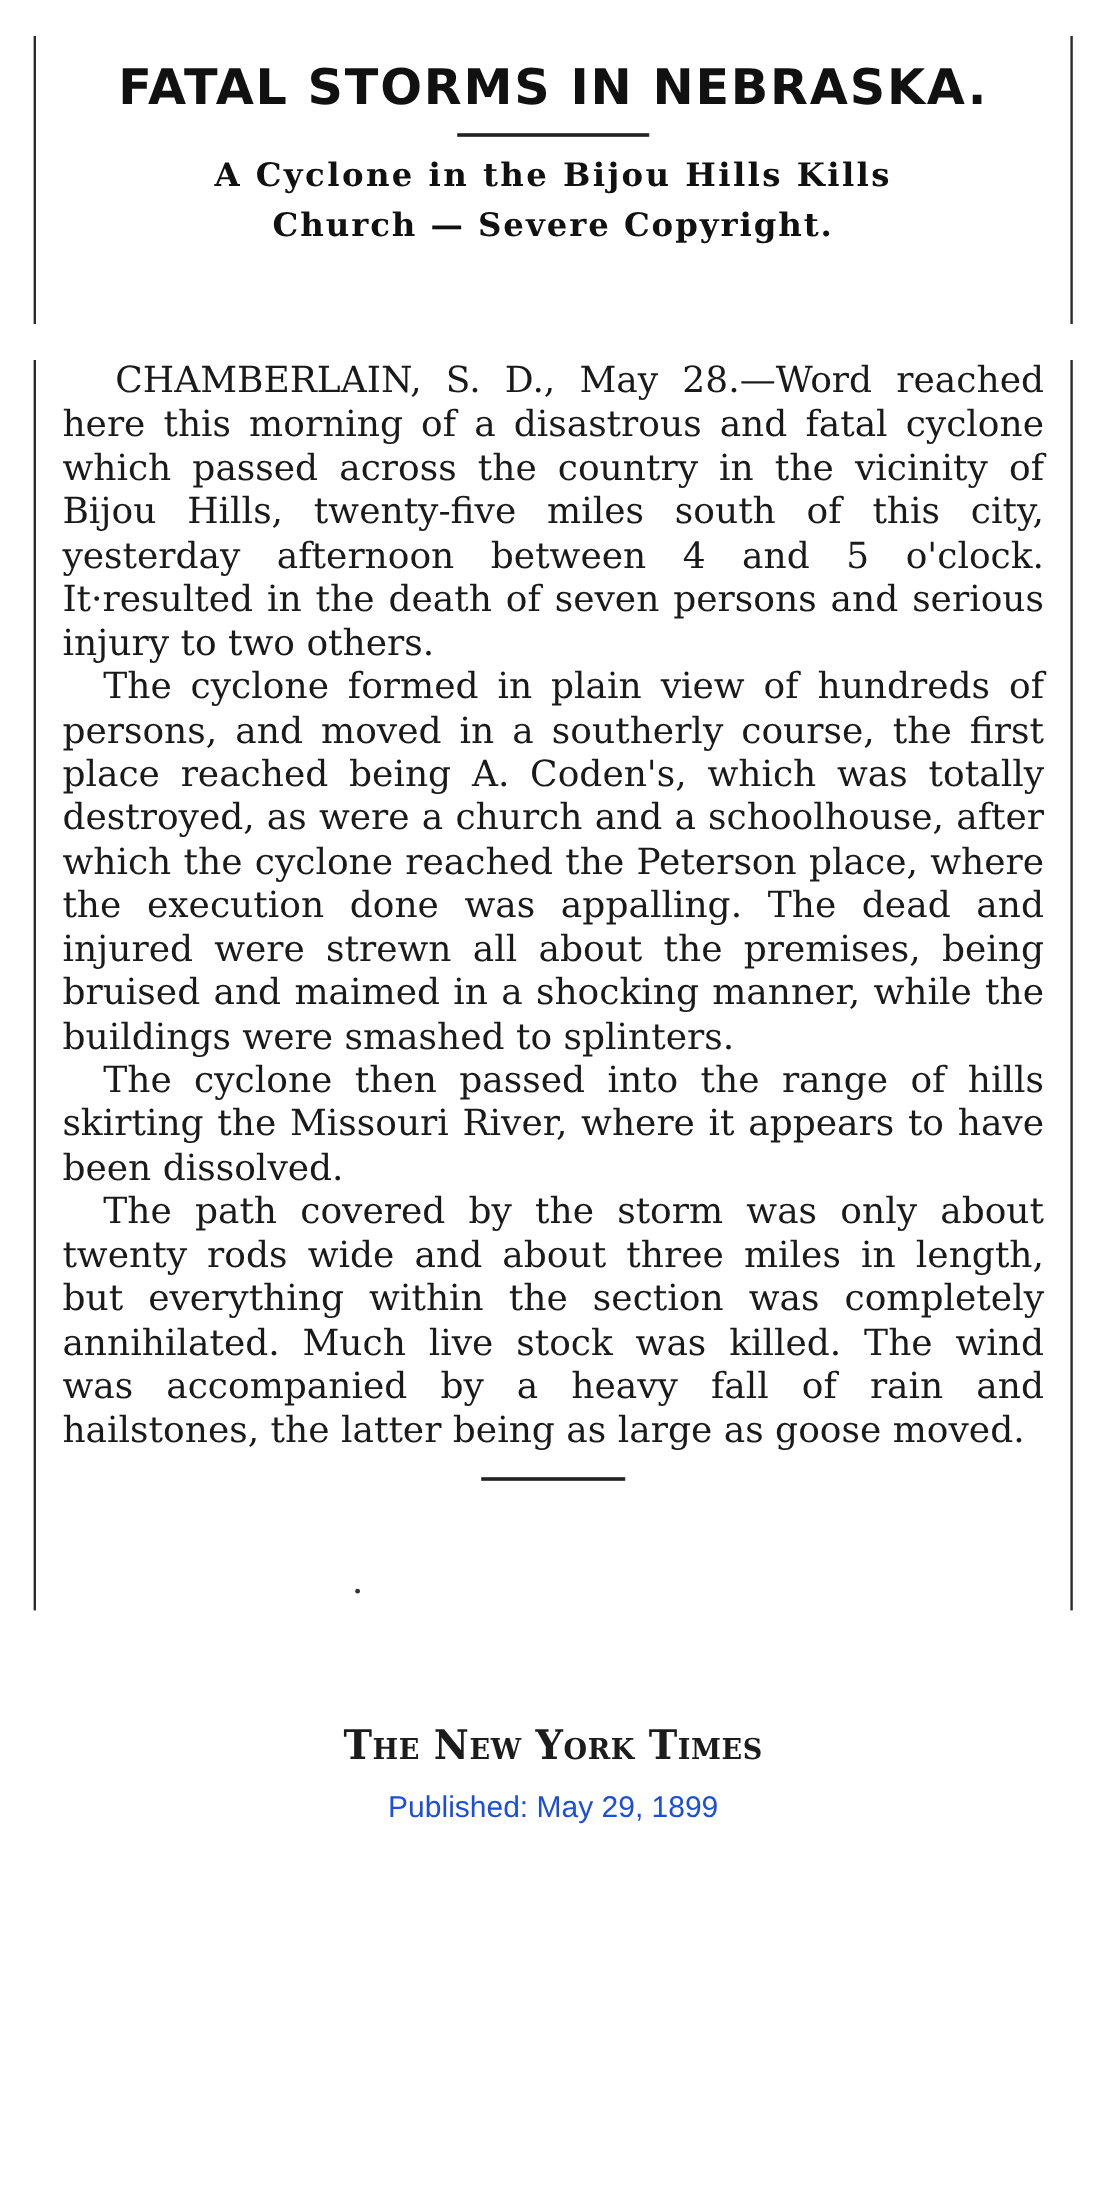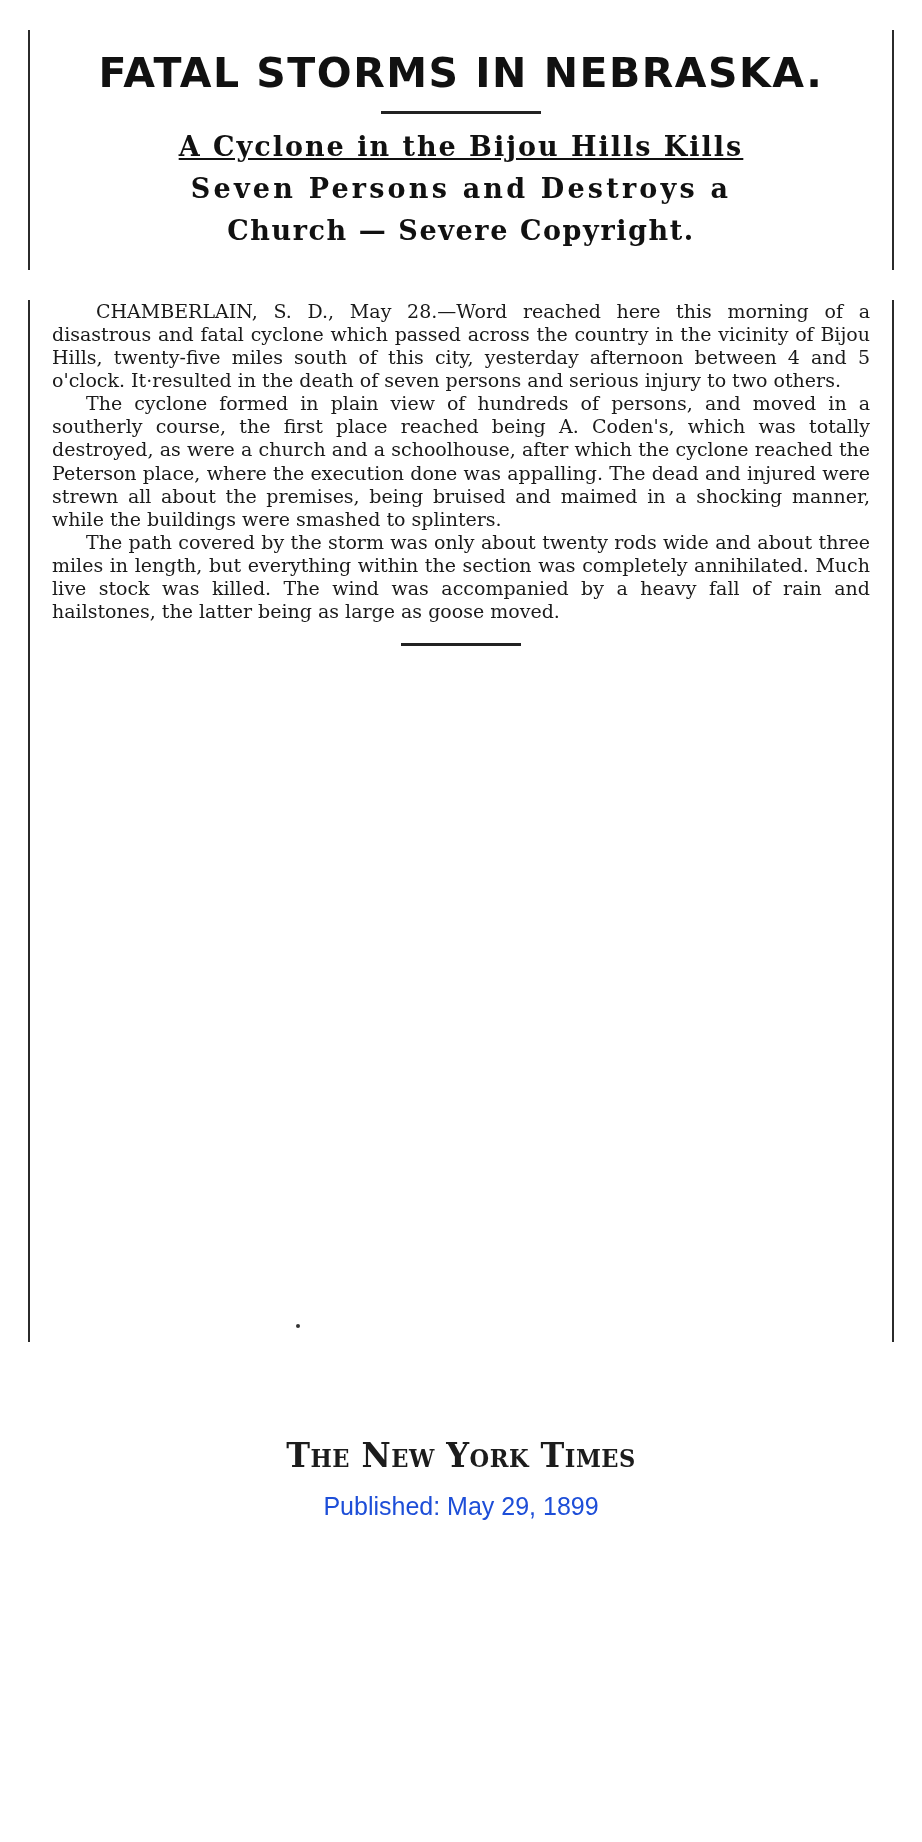--- a/index.html
+++ b/index.html
@@ -69,21 +69,21 @@
     font-size: 27px;
     line-height: 1.55;
     letter-spacing: 0.5px;
     color: #111;
     padding: 0 16px;
   }
   .subhead .ln {
     display: block;
     white-space: nowrap;
   }
-  .subhead .ln.j1 { letter-spacing: 2.0px; text-decoration: underline; }
+  .subhead .ln.j1 { letter-spacing: 2.0px; }
   .subhead .ln.j2 { letter-spacing: 3.2px; }
   .subhead .ln.j3 { letter-spacing: 1.6px; }
 
   
   .body-block {
     position: absolute;
     left: 28px;
     top: 300px;
     width: 866px;
     height: 1060px;
@@ -102,21 +102,21 @@
   }
   .column {
     position: absolute;
     left: 24px;
     top: 0px;
     width: 818px;
   }
   p.para {
     margin: 0 0 0 0;
     font-family: "DejaVu Serif", serif;
-    font-size: 19px;
+    font-size: 30px;
     line-height: 1.215;
     text-align: justify;
     text-justify: inter-word;
     color: #1a1a1a;
     text-indent: 34px;
   }
   p.para.first { text-indent: 44px; }
   p.para:last-child { margin-bottom: 0; }
 
   .end-rule {
@@ -176,32 +176,32 @@
   <div class="headline-block">
     <div class="rule-left"></div>
     <div class="rule-right"></div>
 
     <div class="headline">FATAL STORMS IN NEBRASKA.</div>
 
     <div class="headline-divider"></div>
 
     <div class="subhead">
       <span class="ln j1">A  Cyclone  in  the  Bijou  Hills  Kills</span>
-      <span class="ln j2">Seven  Persons  and  Destroys  a</span>
       <span class="ln j3">Church — Severe  Copyright.</span>
     </div>
   </div>
 
   <div class="body-block">
     <div class="body-rule-left"></div>
     <div class="body-rule-right"></div>
 
     <div class="column">
       <p class="para first">CHAMBERLAIN, S. D., May 28.—Word reached here this morning of a disastrous and fatal cyclone which passed across the country in the vicinity of Bijou Hills, twenty-five miles south of this city, yesterday afternoon between 4 and 5 o'clock. It·resulted in the death of seven persons and serious injury to two others.</p>
       <p class="para">The cyclone formed in plain view of hundreds of persons, and moved in a southerly course, the first place reached being A. Coden's, which was totally destroyed, as were a church and a schoolhouse, after which the cyclone reached the Peterson place, where the execution done was appalling. The dead and injured were strewn all about the premises, being bruised and maimed in a shocking manner, while the buildings were smashed to splinters.</p>
+      <p class="para">The cyclone then passed into the range of hills skirting the Missouri River, where it appears to have been dissolved.</p>
       <p class="para">The path covered by the storm was only about twenty rods wide and about three miles in length, but everything within the section was completely annihilated. Much live stock was killed. The wind was accompanied by a heavy fall of rain and hailstones, the latter being as large as goose moved.</p>
       <div class="end-rule"></div>
     </div>
     <div class="end-dot"></div>
   </div>
 
   <div class="footer">
     <div class="nyt-logo">The New York Times</div>
     <div class="pub-line">Published: May 29, 1899</div>
   </div>

